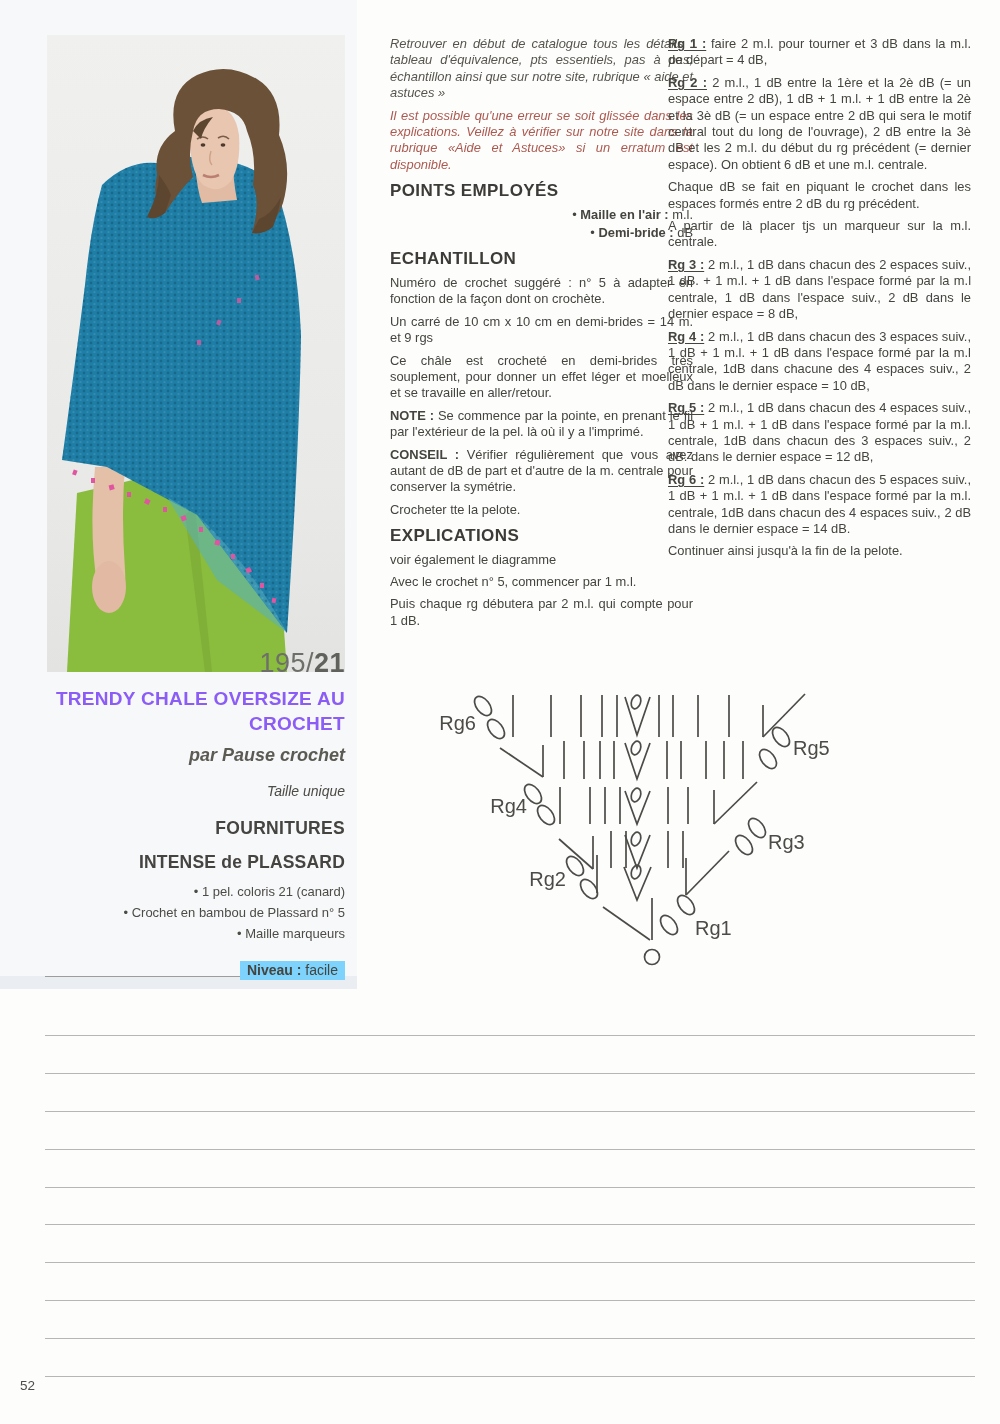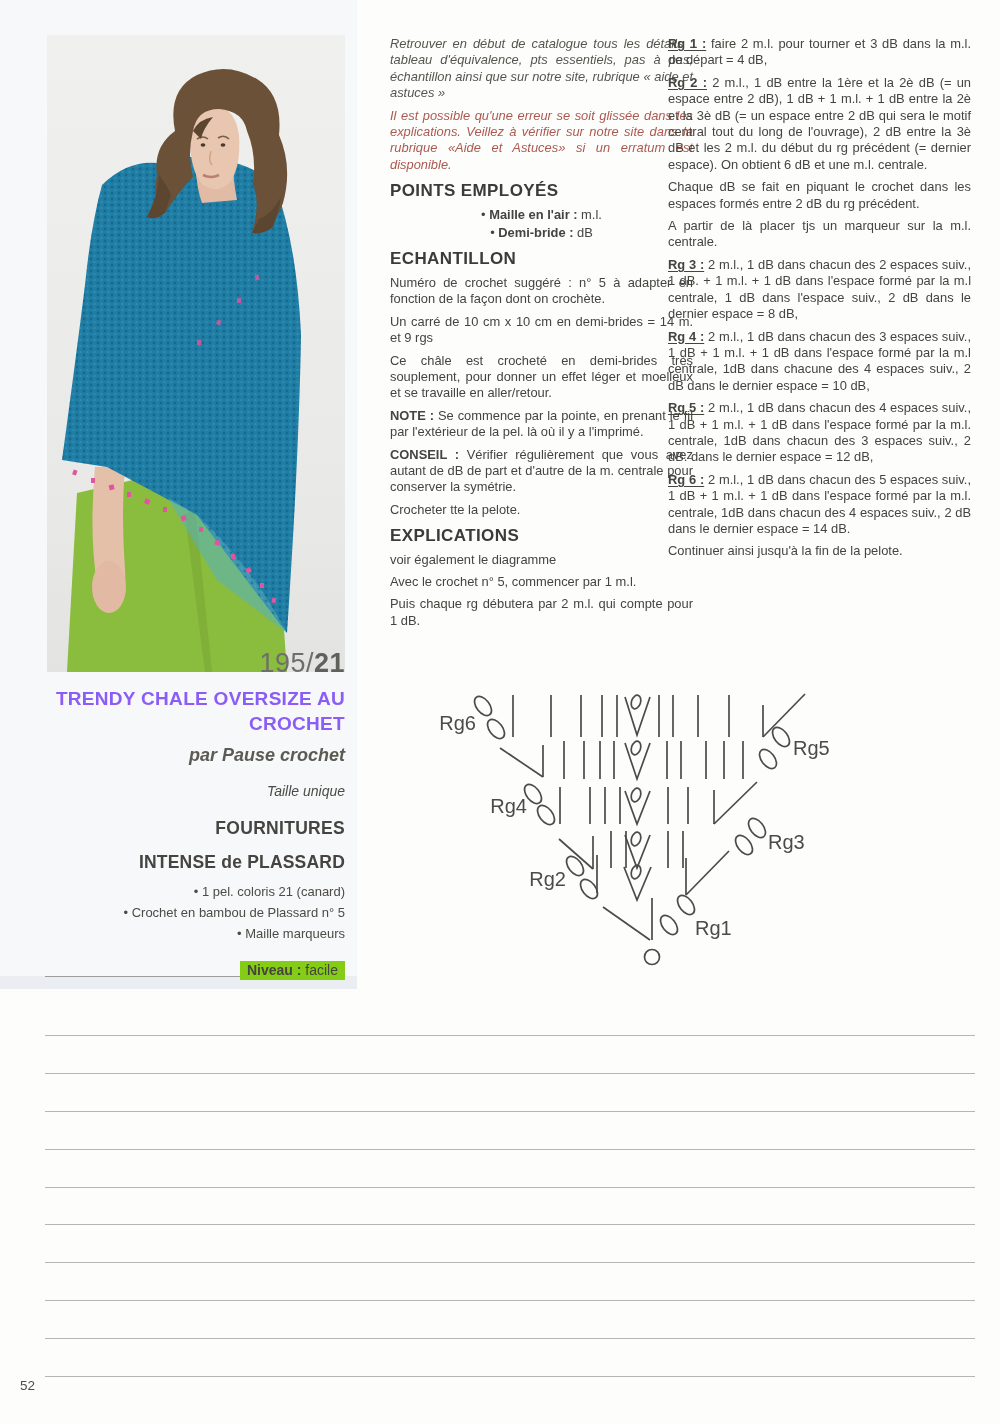--- a/index.html
+++ b/index.html
@@ -16,33 +16,33 @@
   .patnum{font-size:27px;color:#6e6e6a;letter-spacing:.5px;}
   .patnum .bold{font-weight:700;color:#60605c;}
   .title{margin-top:7px;font-size:19px;font-weight:700;color:#8b5cf6;line-height:1.32;letter-spacing:.3px;}
   .byline{margin-top:9px;font-size:18px;font-weight:700;font-style:italic;color:#5b5a53;}
   .taille{margin-top:17px;font-size:14px;font-style:italic;color:#4c4b45;}
   .fheading{margin-top:19px;font-size:17.5px;font-weight:700;color:#454440;letter-spacing:.3px;}
   .yarn{margin-top:13px;font-size:17.5px;font-weight:700;color:#454440;letter-spacing:.2px;}
   .supplies{margin-top:9px;font-size:13px;line-height:1.6;color:#4c4b45;}
   .niveau-row{display:flex;align-items:flex-end;margin-top:16px;}
   .leader{flex:1;border-bottom:1px solid #9d9d9a;margin-bottom:3px;}
-  .niveau{background:#84cc16;padding:1px 7px 2px 7px;font-size:14px;color:#45443f;white-space:nowrap;}
+  .niveau{background:#7dd3fc;padding:1px 7px 2px 7px;font-size:14px;color:#45443f;white-space:nowrap;}
   .niveau .nb{font-weight:700;}
 
   .col{position:absolute;top:36px;width:303px;font-size:12.9px;line-height:16.4px;text-align:justify;}
   .col-mid{left:358px;margin-left:32px;}
   .col-right{left:668px;}
   .col p{margin:0 0 6px 0;}
   .ital-gray{font-style:italic;color:#56544d;}
   .ital-red{font-style:italic;color:#ac5950;}
   h3.sect{font-size:17px;font-weight:700;color:#3c3b37;letter-spacing:.4px;margin:10px 0 7px 0;text-align:left;}
   .blead{font-weight:700;}
   .rg-lead{font-weight:700;text-decoration:underline;text-underline-offset:2px;}
-  .bullets p{margin:0 0 2px 0;text-align:center;}
+  .bullets p{margin:0 0 2px 0;text-align:right;}
 
   .diagram{position:absolute;left:432px;top:682px;width:515px;height:295px;}
   .diagram text{font-family:"Liberation Sans",sans-serif;font-size:20px;fill:#4c4b47;}
 
   .notes{position:absolute;left:45px;top:1035px;width:930px;height:342px;
     background:repeating-linear-gradient(to bottom,#b6b6b3 0px,#b6b6b3 1px,transparent 1px,transparent 37.9px);}
   .pagenum{position:absolute;left:20px;top:1378px;font-size:13.5px;color:#4e4d49;}
 </style>
 </head>
 <body>

